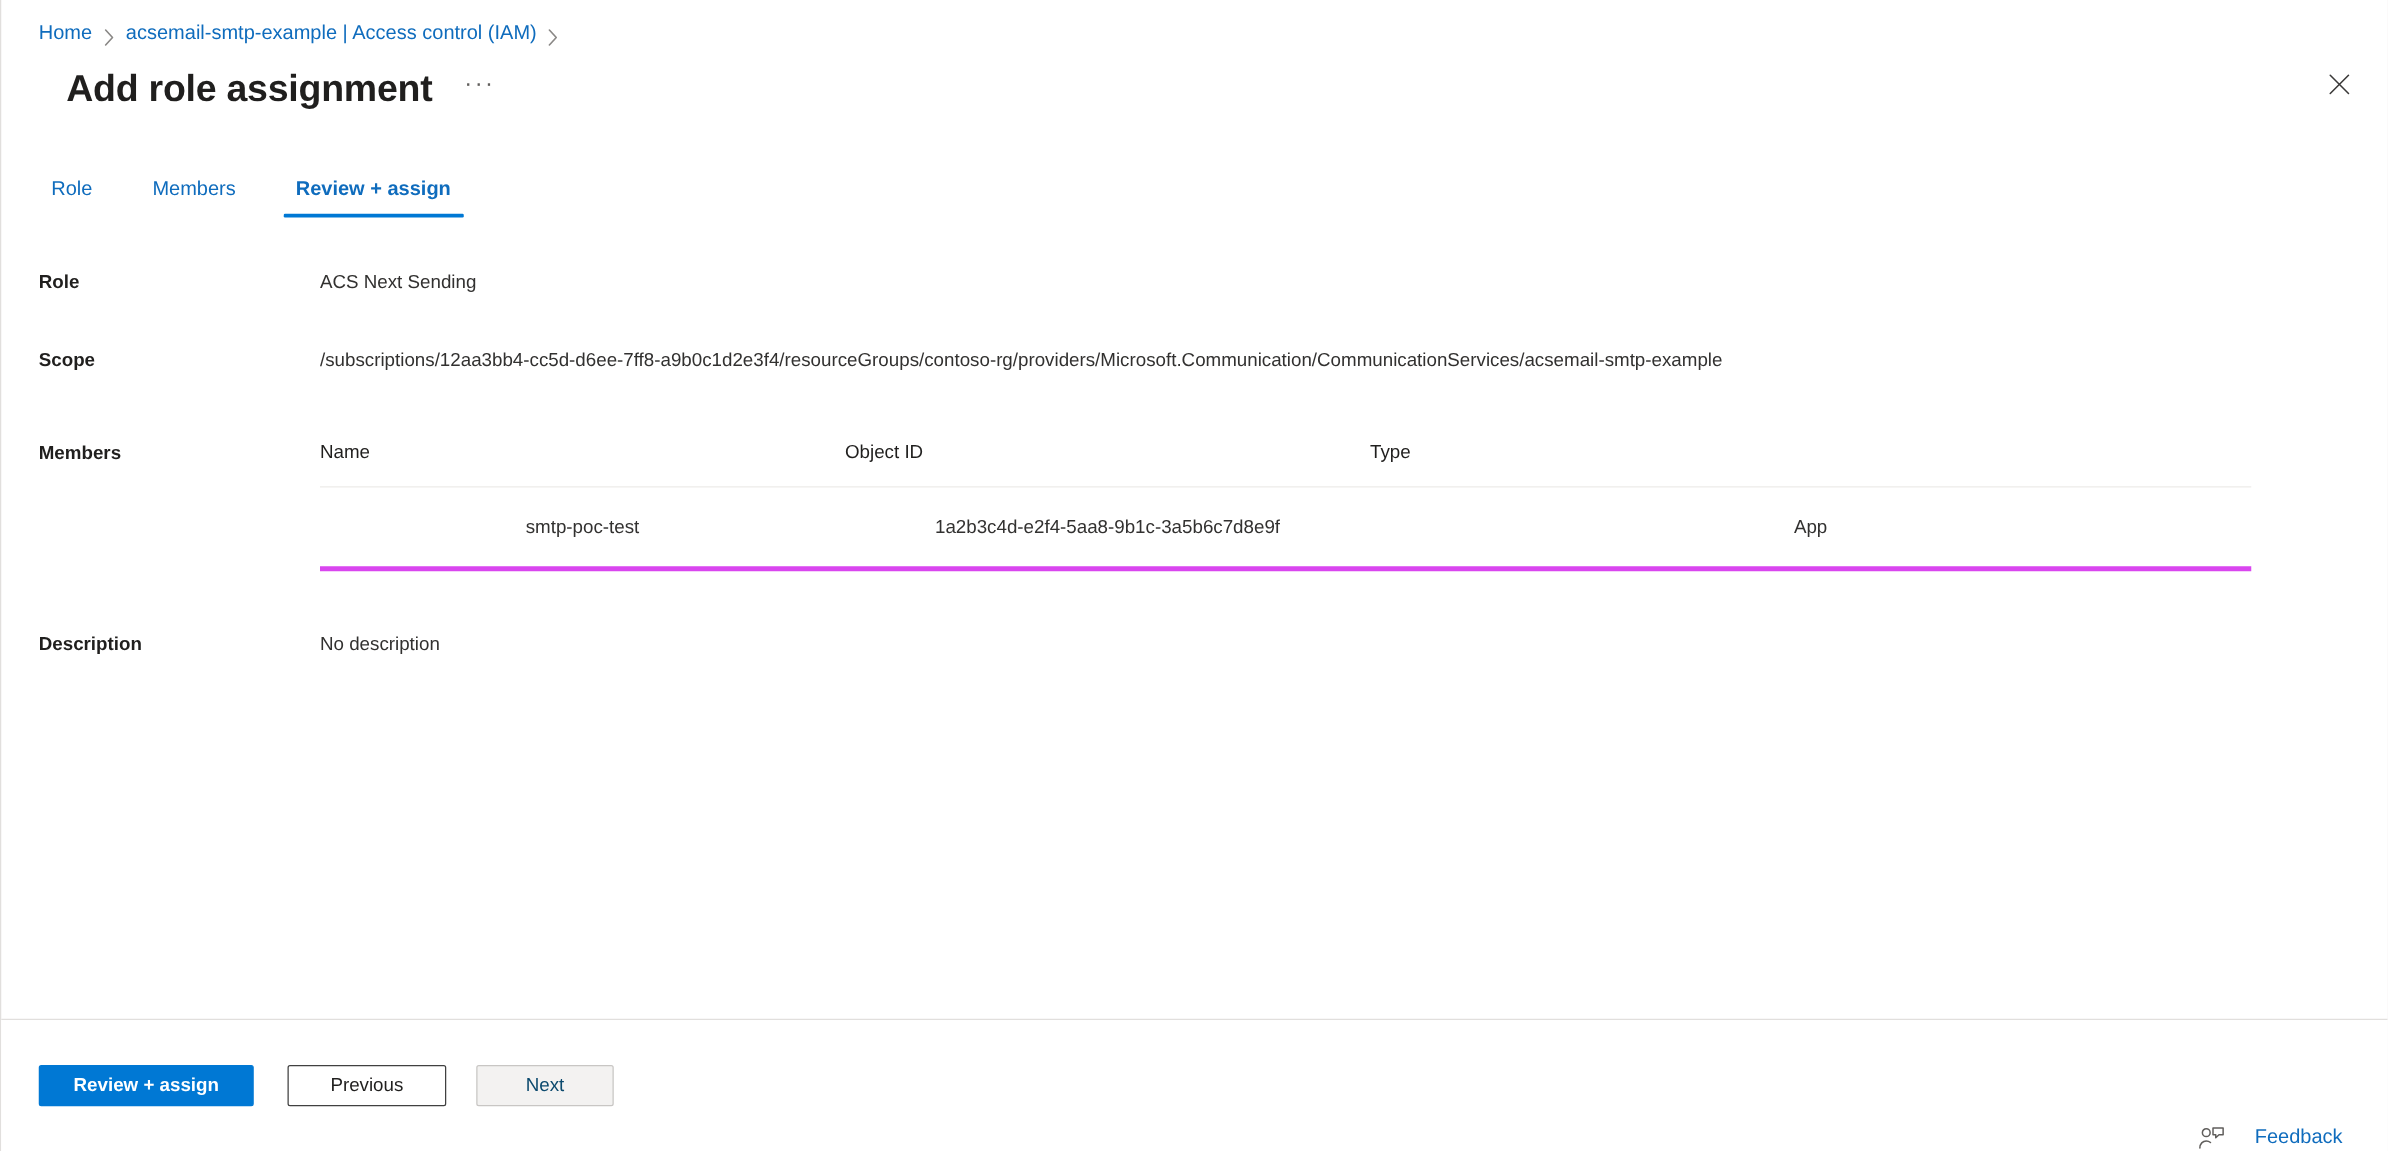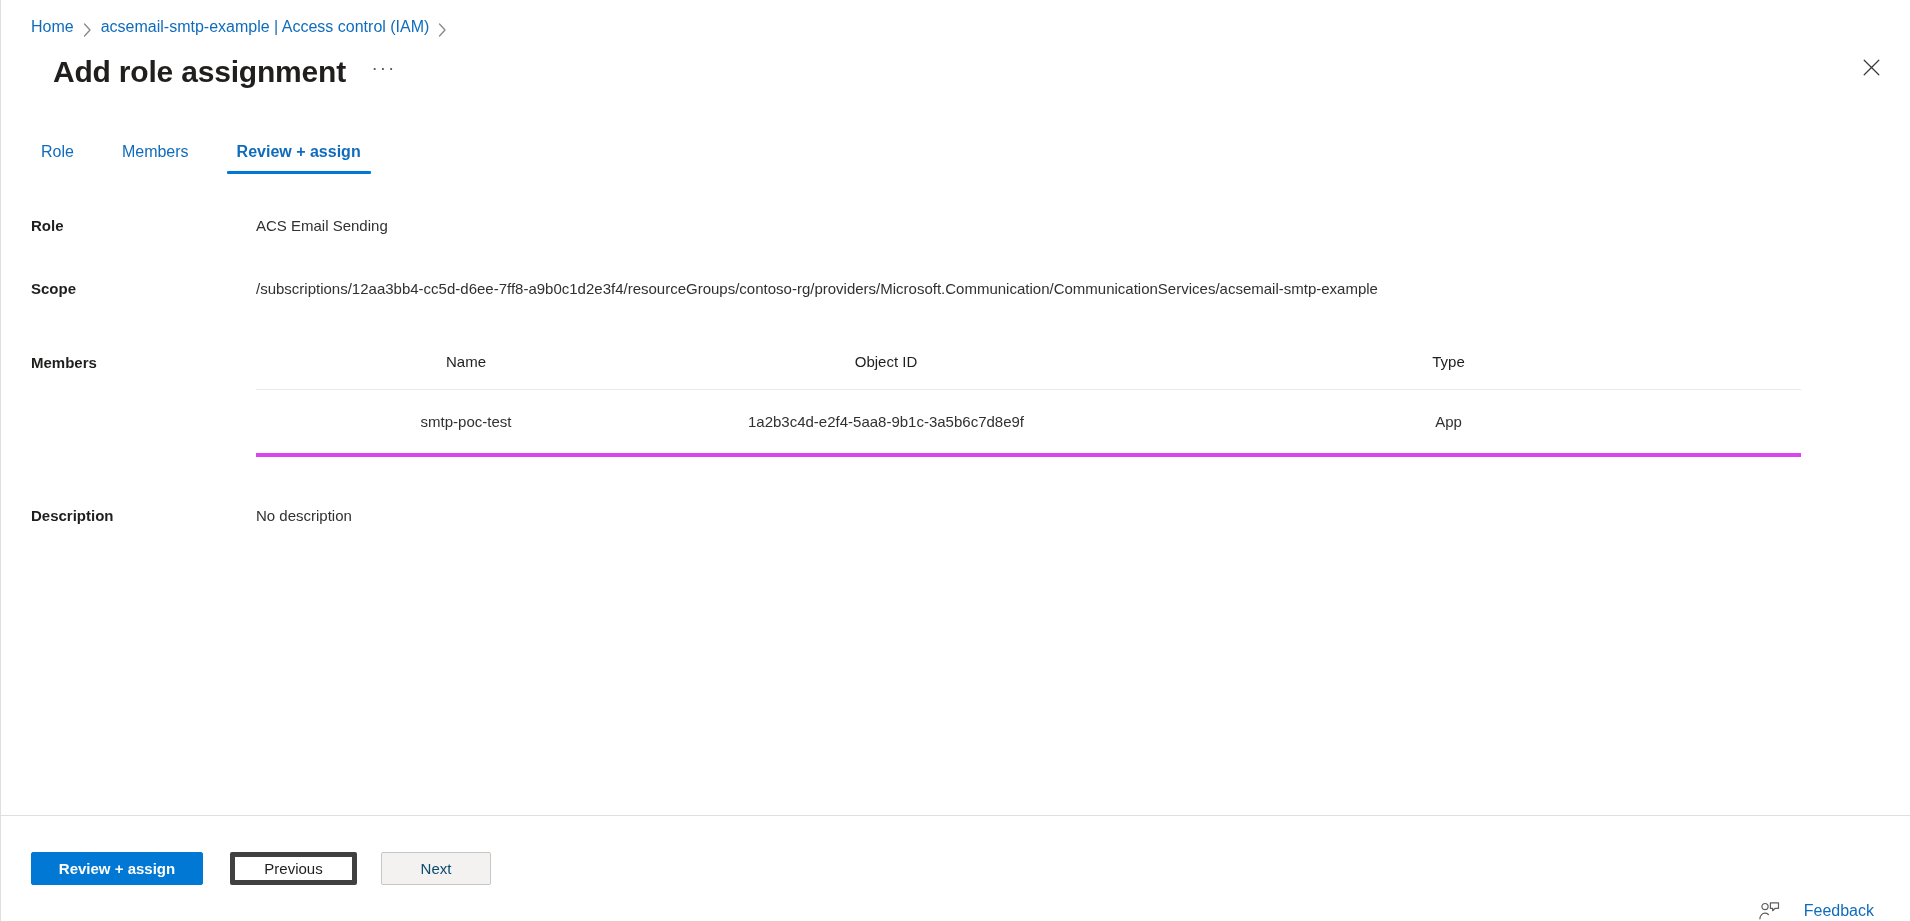--- a/index.html
+++ b/index.html
@@ -171,21 +171,21 @@
   .members-table-wrap {
     flex: 1 1 auto;
     max-width: 1545px;
   }
   table.members {
     width: 100%;
     border-collapse: collapse;
     table-layout: fixed;
   }
   table.members th {
-    text-align: center;
+    text-align: left;
     font-size: 15px;
     font-weight: 400;
     color: #201f1e;
     padding: 0 0 17px 0;
     border-bottom: 1px solid #edebe9;
     line-height: 20px;
   }
   table.members td {
     text-align: center;
     font-size: 15px;
@@ -230,21 +230,21 @@
   .btn-primary {
     background: #0078d4;
     border: 1px solid #0078d4;
     color: #ffffff;
     font-weight: 600;
     min-width: 172px;
   }
 
   .btn-secondary {
     background: #ffffff;
-    border: 5px solid #404040;
+    border: 1px solid #404040;
     color: #201f1e;
     min-width: 127px;
     margin-left: 27px;
   }
 
   .btn-disabled {
     background: #f3f2f1;
     border: 1px solid #c8c6c4;
     color: #0c4a6e;
     min-width: 110px;
@@ -305,21 +305,21 @@
   <div class="tabs">
     <div class="tab">Role</div>
     <div class="tab">Members</div>
     <div class="tab active">Review + assign</div>
   </div>
 
   <div class="blade-body">
 
     <div class="review-row" id="row-role">
       <div class="review-label">Role</div>
-      <div class="review-value">ACS Email Sending</div>
+      <div class="review-value">ACS Next Sending</div>
     </div>
 
     <div class="review-row" id="row-scope">
       <div class="review-label">Scope</div>
       <div class="review-value">/subscriptions/12aa3bb4-cc5d-d6ee-7ff8-a9b0c1d2e3f4/resourceGroups/contoso-rg/providers/Microsoft.Communication/CommunicationServices/acsemail-smtp-example</div>
     </div>
 
     <div class="review-row" id="row-members">
       <div class="review-label">Members</div>
       <div class="members-table-wrap">

